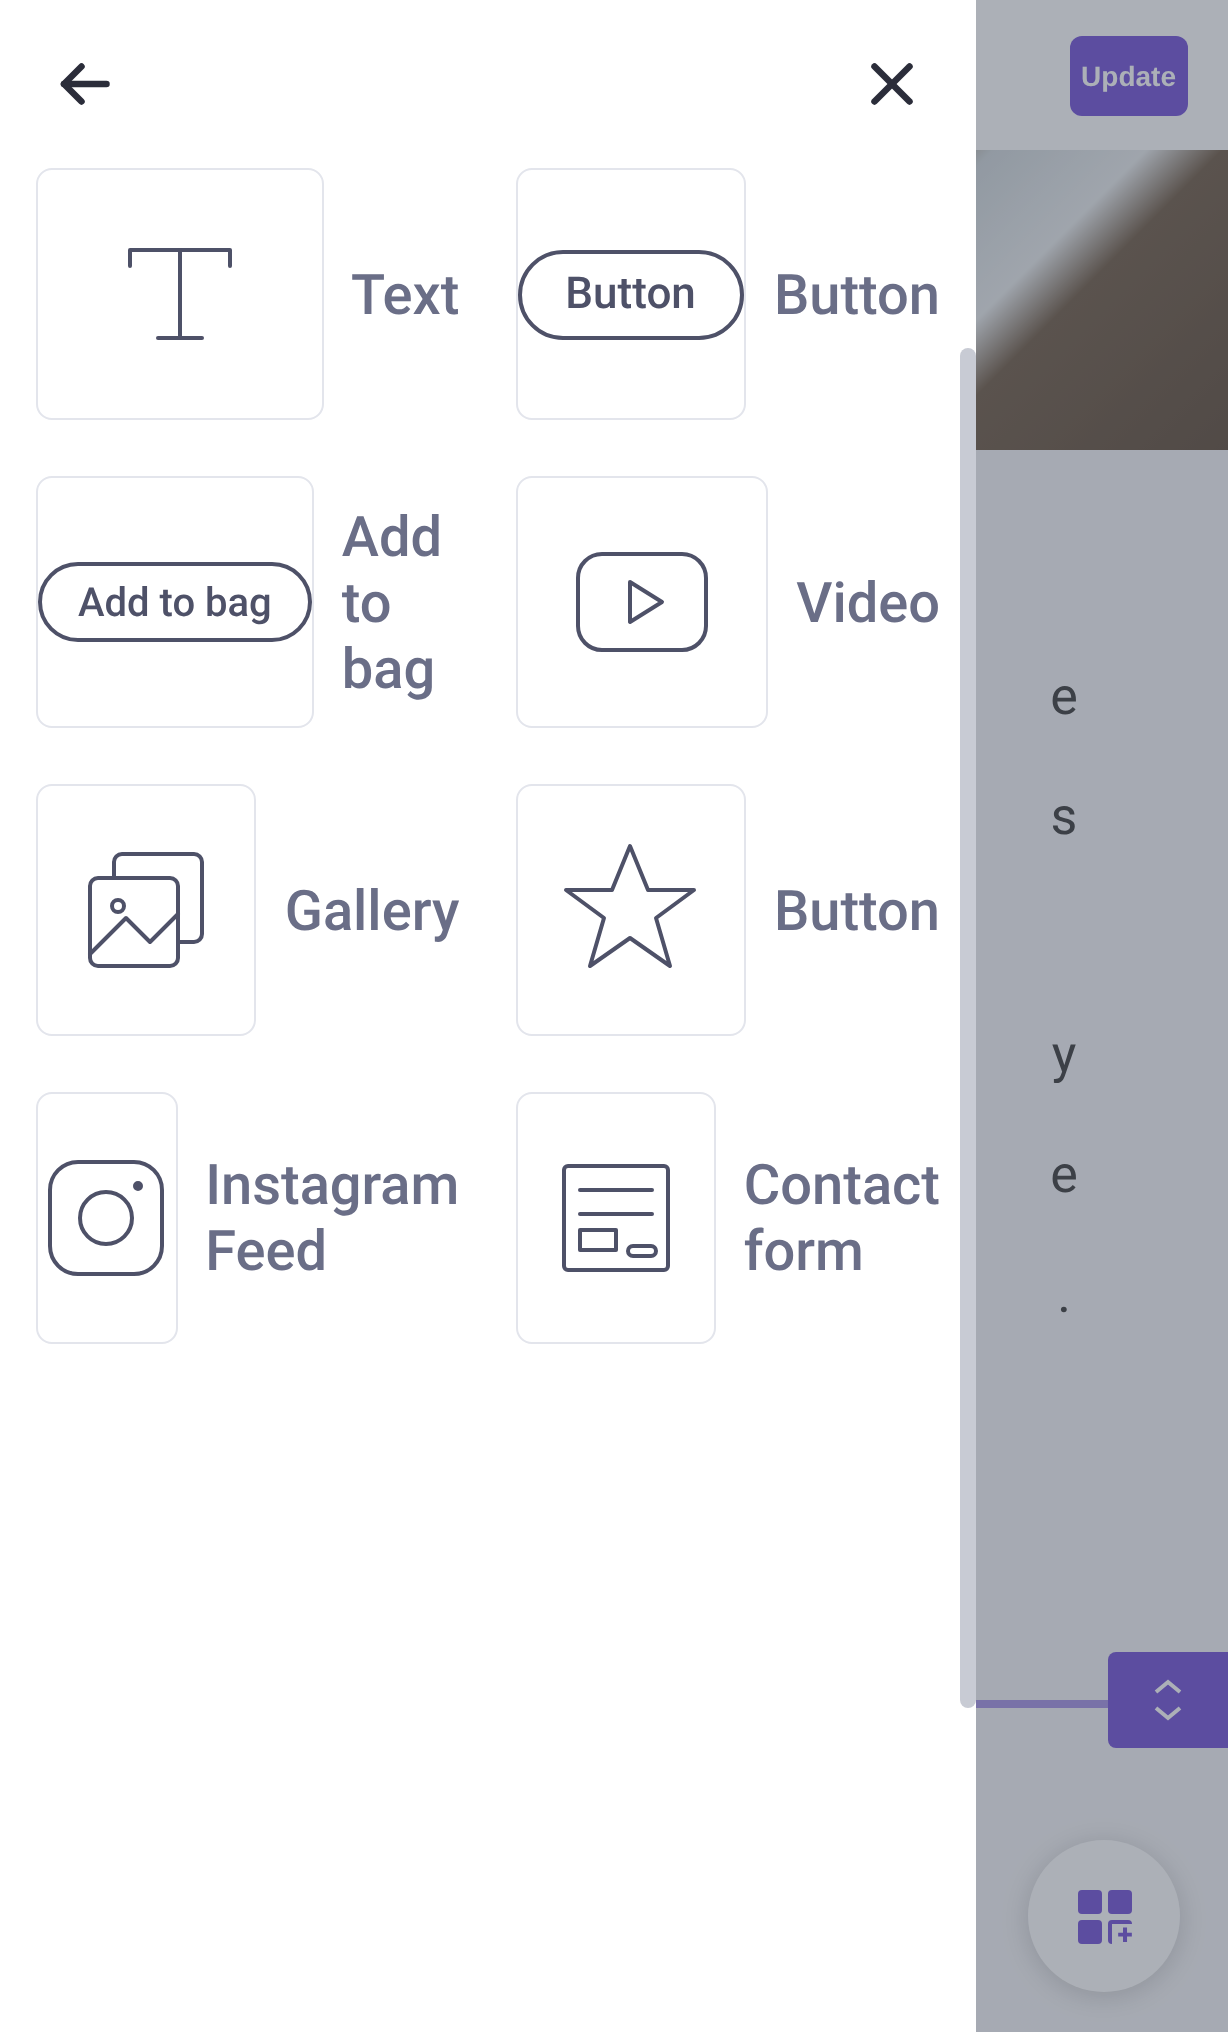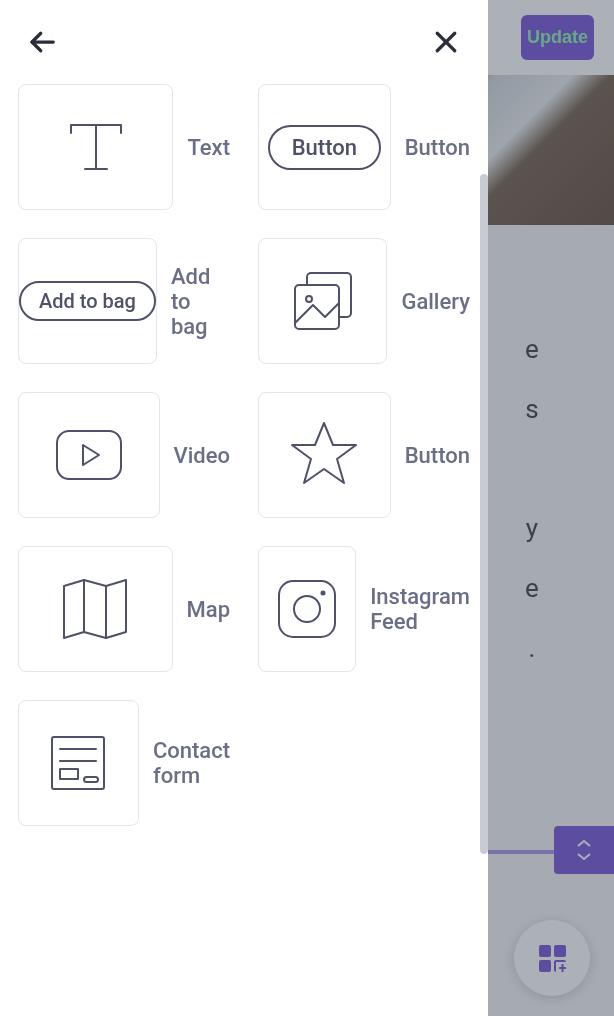--- a/index.html
+++ b/index.html
@@ -2,21 +2,21 @@
 <html><head>
 <meta charset="utf-8">
 <style>
   * { box-sizing: border-box; margin: 0; padding: 0; }
   html, body { width: 614px; height: 1016px; overflow: hidden; font-family: -apple-system, BlinkMacSystemFont, "Segoe UI", Roboto, sans-serif; }
   body { position: relative; background: #fff; }
 
   
   .bg-layer { position: absolute; inset: 0; background: #f5f5f7; }
   .bg-topbar { position: absolute; top: 0; left: 0; right: 0; height: 75px; background: #fff; display: flex; justify-content: flex-end; align-items: center; padding-right: 20px; }
-  .bg-update-btn { background: #6d4bd6; color: #86efac; border: none; border-radius: 6px; padding: 12px 6px; font-size: 18px; font-weight: 600; }
+  .bg-update-btn { background: #6d4bd6; color: #ffffff; border: none; border-radius: 6px; padding: 12px 6px; font-size: 14px; font-weight: 600; }
   .bg-image { position: absolute; top: 75px; left: 0; right: 0; height: 150px; background:
     linear-gradient(135deg, #5a4633 0%, #7a6248 20%, #6b5640 40%, #8c7a5f 60%, #cfd6d9 65%, #e8ebec 75%, #6b5640 80%, #5a4633 100%);
   }
   .bg-text { position: absolute; top: 320px; left: 490px; right: 40px; color: #333; font-size: 26px; line-height: 2.3; text-align: center; }
   .bg-hr { position: absolute; left: 0; right: 0; top: 850px; height: 4px; background: #6d4bd6; opacity: .6; }
   .bg-expand { position: absolute; right: 0; top: 826px; width: 60px; height: 48px; background: #6d4bd6; border-radius: 4px 0 0 4px; display:flex; flex-direction:column; align-items:center; justify-content:center; gap:2px;}
   .bg-expand svg { width: 20px; height: 10px; stroke: #fff; stroke-width: 2; fill: none; }
   .bg-fab { position: absolute; right: 24px; bottom: 20px; width: 76px; height: 76px; border-radius: 50%; background: #fff; box-shadow: 0 2px 14px rgba(0,0,0,.18); display:flex; align-items:center; justify-content:center; }
   .bg-fab-grid { display: grid; grid-template-columns: 12px 12px; grid-template-rows: 12px 12px; gap: 3px; position: relative;}
   .bg-fab-grid span { background: #6d4bd6; border-radius: 2px; }
@@ -31,21 +31,21 @@
   .hicon svg { width: 30px; height: 30px; stroke: #2b2d3a; stroke-width: 2.6; fill: none; stroke-linecap: round; stroke-linejoin: round; }
 
   .panel-scroll { flex: 1; overflow-y: auto; padding: 0 18px 10px 18px; position: relative; }
   .panel-scroll::-webkit-scrollbar { width: 8px; }
   .panel-scroll::-webkit-scrollbar-thumb { background: #c8cbd4; border-radius: 4px; }
   .side-scrollbar { position:absolute; right:0; top:90px; width:8px; height:680px; background:#c8cbd4; border-radius:4px; }
 
   .grid { display: grid; grid-template-columns: 1fr 1fr; gap: 28px 28px; }
   .item { display: flex; flex-direction: row; align-items: center; gap: 14px; cursor: pointer; }
   .tile { width: 100%; height: 126px; border: 1.5px solid #e3e5ec; border-radius: 8px; display: flex; align-items: center; justify-content: center; }
-  .label { color: #6a6e87; font-size: 22px; font-weight: 500; }
+  .label { color: #6a6e87; font-size: 28px; font-weight: 500; }
 
   
   .t-svg { stroke: #4e5168; stroke-width: 2; fill: none; stroke-linecap: round; stroke-linejoin: round; }
   .pill { border: 2px solid #4e5168; border-radius: 999px; padding: 8px 22px; color: #4e5168; font-size: 22px; font-weight: 500; white-space: nowrap;}
   .pill.sm { padding: 6px 18px; font-size: 20px; }
 </style>
 </head>
 <body>
 
 <div class="bg-layer">
@@ -117,59 +117,49 @@
       <div class="item">
         <div class="tile">
           <div class="pill sm">Add to bag</div>
         </div>
         <div class="label">Add to bag</div>
       </div>
 
 
       <div class="item">
         <div class="tile">
+          <svg class="t-svg" width="72" height="56" viewBox="0 0 72 56">
+            <rect x="4" y="4" width="64" height="48" rx="12"></rect>
+              <polygon points="30,18 46,28 30,38"></polygon>
+          </svg>
+        </div>
+        <div class="label">Video</div>
+      </div>
+
+      <div class="item">
+        <div class="tile">
           <svg class="t-svg" width="72" height="72" viewBox="0 0 72 72">
             <rect x="20" y="8" width="44" height="44" rx="4"></rect>
             <rect x="8" y="20" width="44" height="44" rx="4" fill="#fff"></rect>
             <circle cx="22" cy="34" r="3"></circle>
               <polyline points="8,58 26,40 38,52 52,38"></polyline>
           </svg>
         </div>
         <div class="label">Gallery</div>
       </div>
 
       <div class="item">
         <div class="tile">
-          <svg class="t-svg" width="72" height="56" viewBox="0 0 72 56">
-            <rect x="4" y="4" width="64" height="48" rx="12"></rect>
-              <polygon points="30,18 46,28 30,38"></polygon>
-          </svg>
-        </div>
-        <div class="label">Video</div>
-      </div>
-
-      <div class="item">
-        <div class="tile">
           <svg class="t-svg" width="76" height="76" viewBox="0 0 76 76">
             <polygon points="38,6 47,28 70,28 51,42 58,66 38,52 18,66 25,42 6,28 29,28"></polygon>
           </svg>
         </div>
         <div class="label">Button</div>
       </div>
 
-      <div class="item">
-        <div class="tile">
-          <svg class="t-svg" width="74" height="70" viewBox="0 0 74 70">
-            <polygon points="6,12 26,6 48,12 68,6 68,58 48,64 26,58 6,64"></polygon>
-            <line x1="26" y1="6" x2="26" y2="58"></line>
-              <line x1="48" y1="12" x2="48" y2="64"></line>
-          </svg>
-        </div>
-        <div class="label">Map</div>
-      </div>
 
       <div class="item">
         <div class="tile">
           <svg class="t-svg" width="68" height="68" viewBox="0 0 68 68">
             <rect x="6" y="6" width="56" height="56" rx="14"></rect>
               <circle cx="34" cy="34" r="13"></circle>
               <circle cx="50" cy="18" r="1.5" fill="#4e5168"></circle>
           </svg>
         </div>
         <div class="label">Instagram Feed</div>

